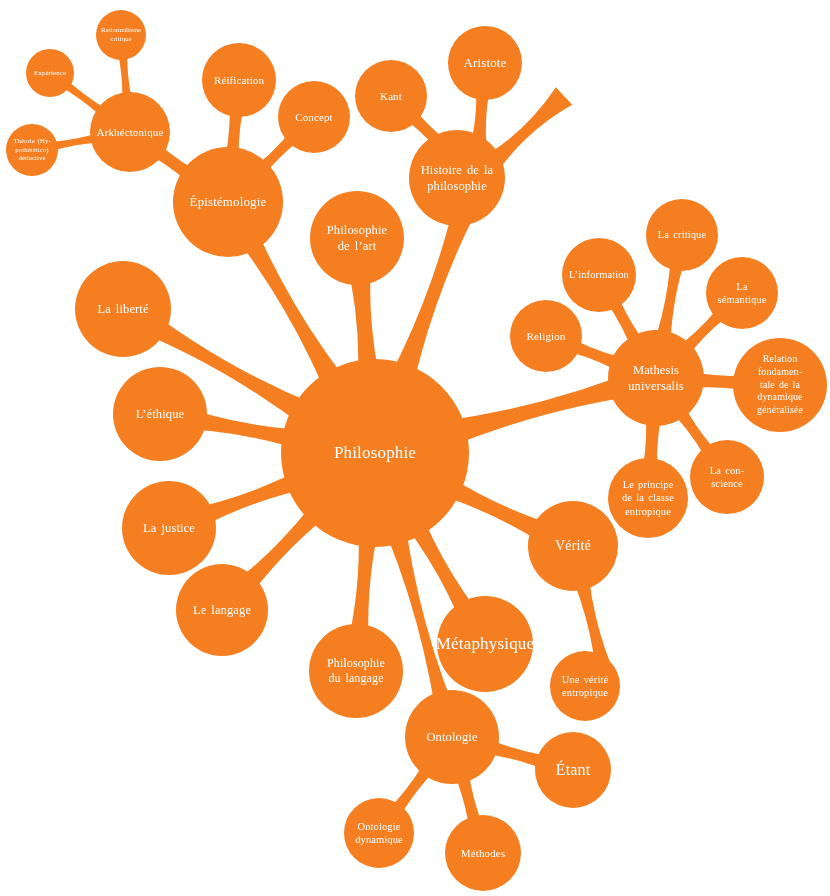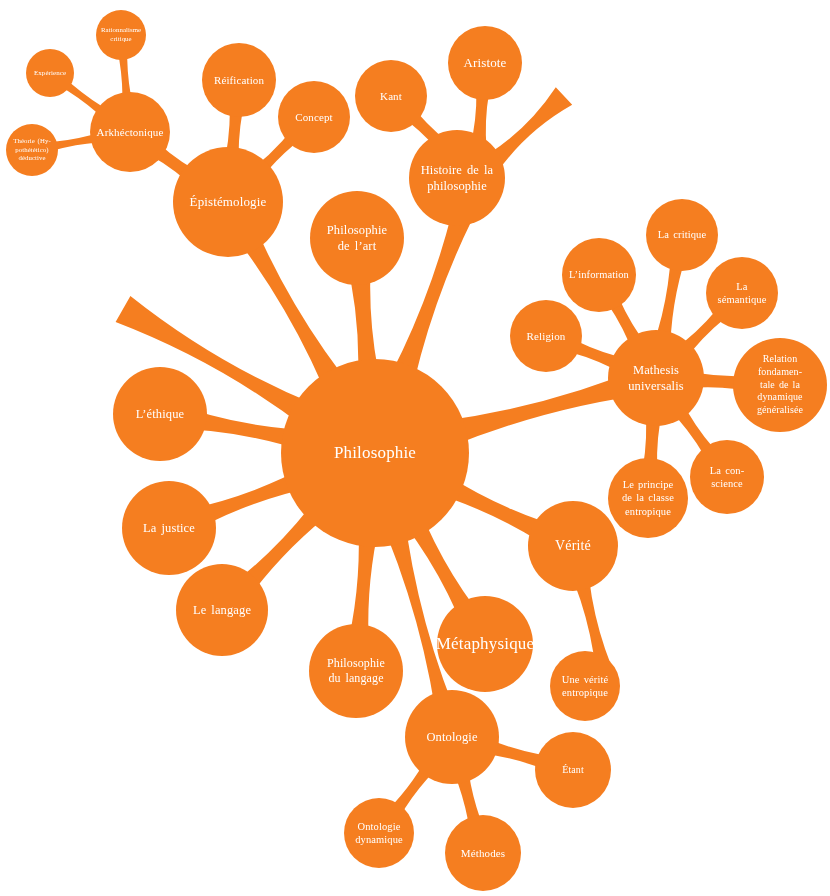--- a/index.html
+++ b/index.html
@@ -95,20 +95,21 @@
   <div class="node" style="left: 608px; top: 330px; width: 96px; height: 96px; font-size: 12.5px;">Mathesis
 universalis</div>
   <div class="node" style="left: 528px; top: 501px; width: 90px; height: 90px; font-size: 14px;">Vérité</div>
   <div class="node" style="left: 405px; top: 690px; width: 94px; height: 94px; font-size: 12.5px;">Ontologie</div>
   <div class="node" style="left: 437px; top: 596px; width: 96px; height: 96px; font-size: 17px;">Métaphysique</div>
   <div class="node" style="left: 309px; top: 624px; width: 94px; height: 94px; font-size: 12px;">Philosophie
 du langage</div>
   <div class="node" style="left: 176px; top: 564px; width: 92px; height: 92px; font-size: 12.5px;">Le langage</div>
   <div class="node" style="left: 122px; top: 481px; width: 94px; height: 94px; font-size: 12.5px;">La justice</div>
   <div class="node" style="left: 113px; top: 367px; width: 94px; height: 94px; font-size: 12.5px;">L’éthique</div>
+  <div class="node" style="left: 75px; top: 261px; width: 96px; height: 96px; font-size: 12.5px;">La liberté</div>
 
   <div class="node" style="left: 90px; top: 92px; width: 80px; height: 80px; font-size: 11px;">Arkhéctonique</div>
   <div class="node" style="left: 202px; top: 43px; width: 74px; height: 74px; font-size: 11px;">Réification</div>
   <div class="node" style="left: 278px; top: 81px; width: 72px; height: 72px; font-size: 11px;">Concept</div>
   <div class="node" style="left: 355px; top: 60px; width: 72px; height: 72px; font-size: 11px;">Kant</div>
   <div class="node" style="left: 448px; top: 26px; width: 74px; height: 74px; font-size: 13px;">Aristote</div>
   <div class="node" style="left: 646px; top: 199px; width: 72px; height: 72px; font-size: 10.5px;">La critique</div>
   <div class="node" style="left: 562px; top: 238px; width: 74px; height: 74px; font-size: 10.5px;">L’information</div>
   <div class="node" style="left: 510px; top: 300px; width: 72px; height: 72px; font-size: 11px;">Religion</div>
   <div class="node" style="left: 706px; top: 257px; width: 72px; height: 72px; font-size: 10.5px;">La
@@ -118,21 +119,21 @@
 tale de la
 dynamique
 généralisée</div>
   <div class="node" style="left: 608px; top: 458px; width: 80px; height: 80px; font-size: 10.5px;">Le principe
 de la classe
 entropique</div>
   <div class="node" style="left: 690px; top: 440px; width: 74px; height: 74px; font-size: 10.5px;">La con-
 science</div>
   <div class="node" style="left: 550px; top: 651px; width: 70px; height: 70px; font-size: 10.5px;">Une vérité
 entropique</div>
-  <div class="node" style="left: 535px; top: 732px; width: 76px; height: 76px; font-size: 10px;">Étant</div>
+  <div class="node" style="left: 535px; top: 732px; width: 76px; height: 76px; font-size: 16px;">Étant</div>
   <div class="node" style="left: 344px; top: 798px; width: 70px; height: 70px; font-size: 10.5px;">Ontologie
 dynamique</div>
   <div class="node" style="left: 445px; top: 815px; width: 76px; height: 76px; font-size: 11px;">Méthodes</div>
 
   <div class="node" style="left: 96px; top: 10px; width: 50px; height: 50px; font-size: 6.8px;">Rationnalisme
 critique</div>
   <div class="node" style="left: 26px; top: 49px; width: 48px; height: 48px; font-size: 7px;">Expérience</div>
   <div class="node" style="left: 6px; top: 124px; width: 52px; height: 52px; font-size: 6.8px;">Théorie (Hy-
 pothétético)
 déductive</div>

